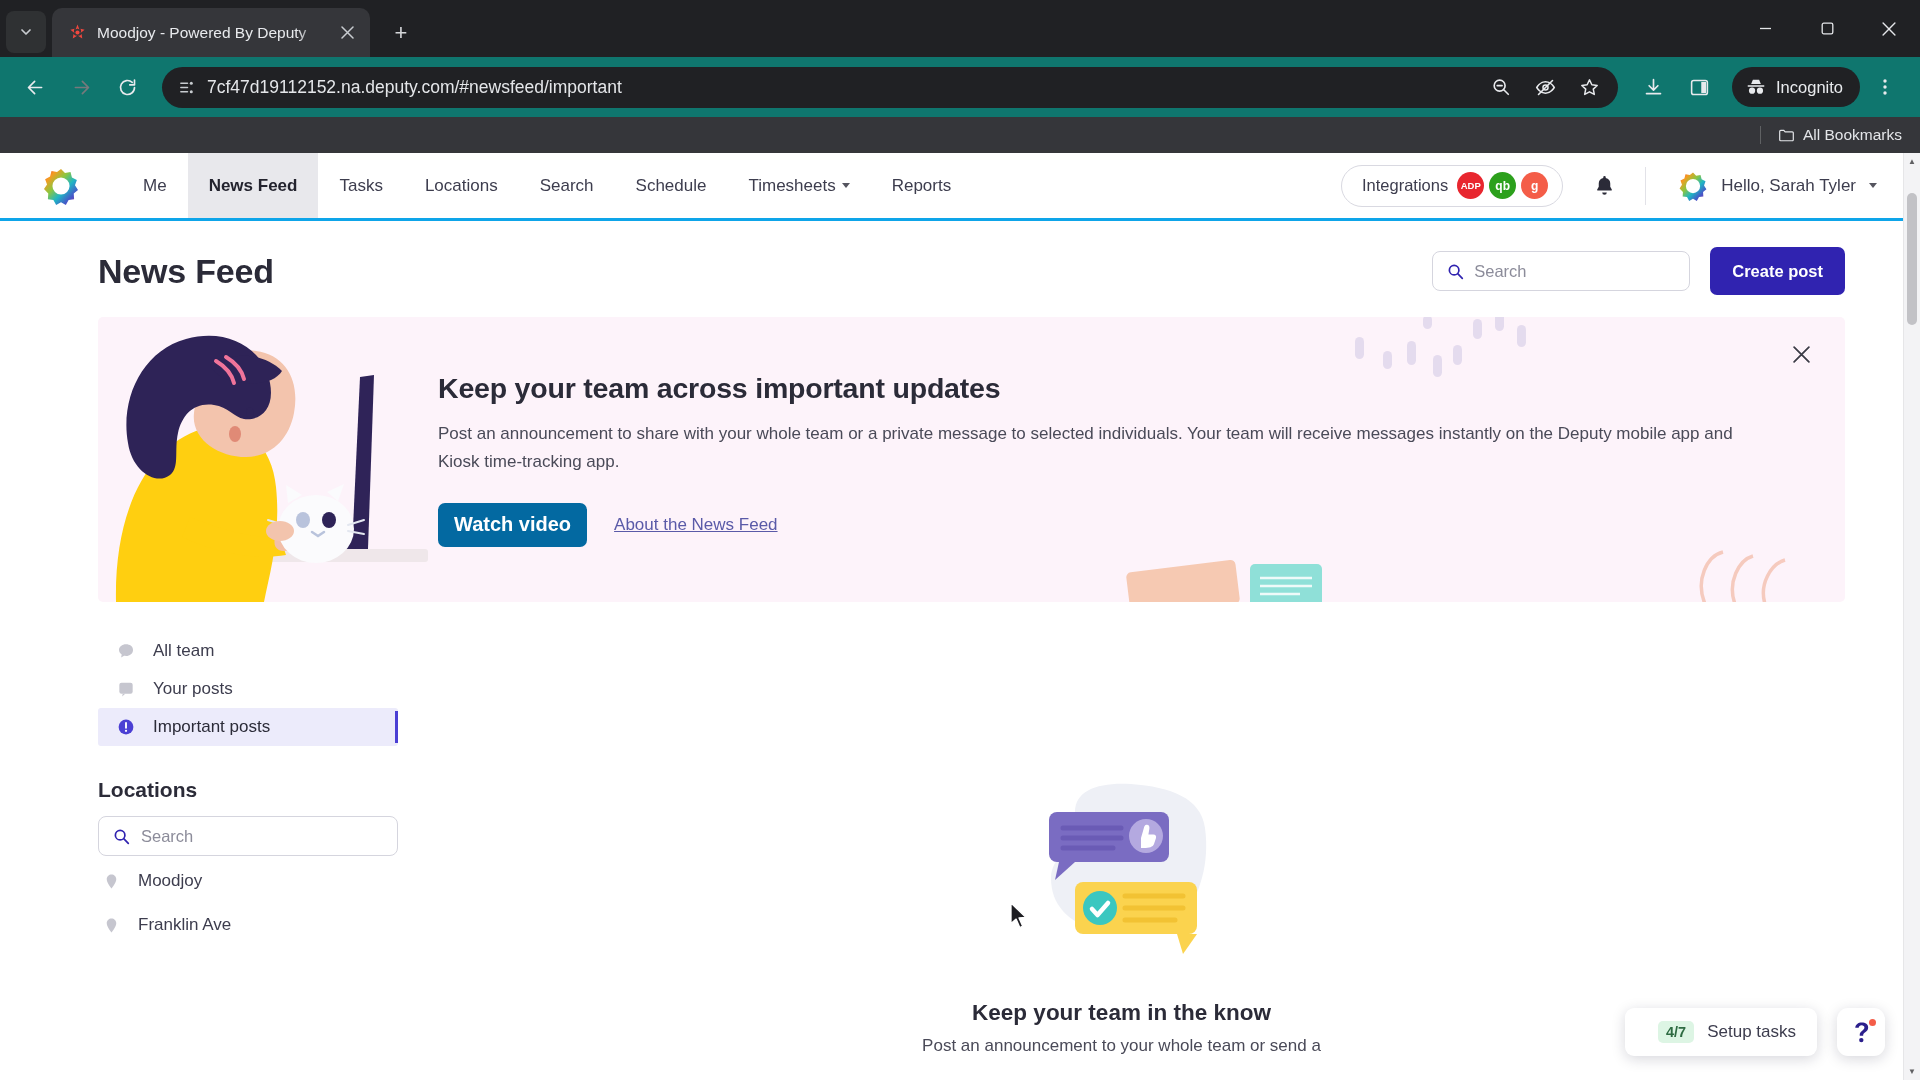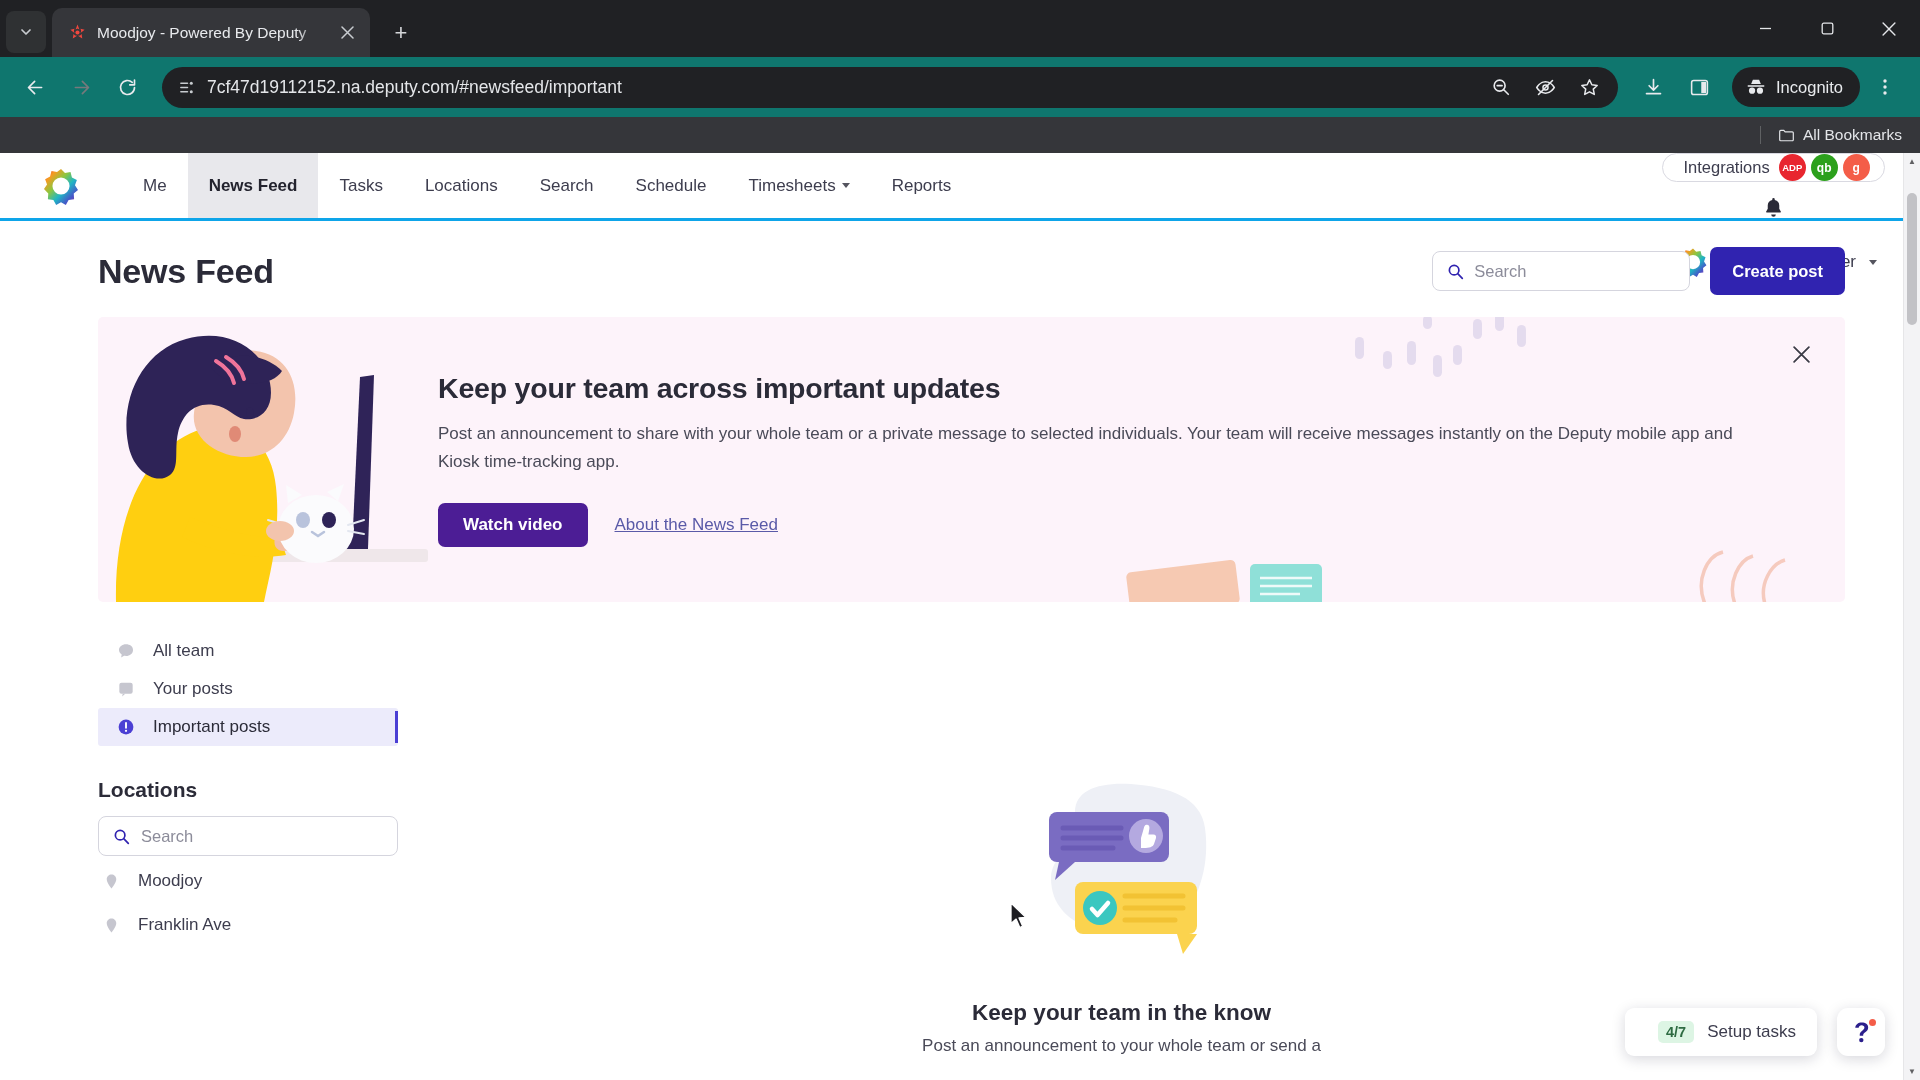--- a/index.html
+++ b/index.html
@@ -58,21 +58,21 @@
     display: flex; align-items: stretch; padding-left: 42px;
   }
   .brand { display: flex; align-items: center; padding-right: 42px; }
   .nav-items { display: flex; align-items: stretch; }
   .nav-item {
     display: flex; align-items: center; padding: 0 21px; font-size: 17px; color: #3d3d4e;
     white-space: nowrap; gap: 6px;
   }
   .nav-item.active { background: #e8e8ec; color: #23232e; font-weight: 600; }
   .caret { border-left: 4.5px solid transparent; border-right: 4.5px solid transparent; border-top: 5.5px solid #55555f; display: inline-block; }
-  .appnav-right { margin-left: auto; display: flex; align-items: center; padding-right: 16px; gap: 14px; flex-direction: column; }
+  .appnav-right { margin-left: auto; display: flex; align-items: center; padding-right: 16px; gap: 14px; }
   .integrations {
     height: 42px; border: 1px solid #d9d9e1; border-radius: 21px; display: flex; align-items: center;
     gap: 9px; padding: 0 14px 0 20px; font-size: 16.5px; color: #3d3d4e;
   }
   .intbadges { display: flex; gap: 5px; }
   .intb { width: 27px; height: 27px; border-radius: 50%; display: flex; align-items: center; justify-content: center; font-size: 12px; font-weight: 700; color: #fff; }
   .bellwrap { width: 54px; display: flex; align-items: center; justify-content: center; }
   .navdivider { width: 1px; height: 38px; background: #e2e2e8; }
   .userchip { display: flex; align-items: center; gap: 13px; padding: 0 10px 0 18px; font-size: 17px; color: #3d3d4e; }
 
@@ -96,21 +96,21 @@
   
   .banner {
     margin-top: 22px; height: 285px; background: #fdf3fa; border-radius: 5px;
     position: relative; overflow: hidden; display: flex; align-items: center;
   }
   .banner-illus { width: 340px; height: 100%; flex: none; position: relative; }
   .banner-body { flex: 1; padding-right: 90px; position: relative; z-index: 3; }
   .banner-h { font-size: 28.5px; font-weight: 700; color: #2b2b38; letter-spacing: -0.2px; }
   .banner-p { font-size: 17px; line-height: 1.62; color: #4a4a58; margin-top: 15px; max-width: 1310px; }
   .banner-actions { display: flex; align-items: center; gap: 27px; margin-top: 27px; }
-  .btn-video { height: 44px; background: #4c1d95; color: #fff; border: none; border-radius: 7px; padding: 0 25px; font-size: 17px; font-weight: 700; font-family: inherit; }
+  .btn-video { height: 44px; background: #0369a1; color: #fff; border: none; border-radius: 7px; padding: 0 16px; font-size: 20px; font-weight: 700; font-family: inherit; }
   .link-about { font-size: 17px; color: #5a5aa8; }
   .banner-close { position: absolute; top: 28px; right: 34px; font-size: 22px; color: #3b3b46; z-index: 5; line-height: 1; }
   .deco { position: absolute; pointer-events: none; }
 
   
   .feedrow { display: flex; margin-top: 30px; }
   .sidecol { width: 300px; flex: none; }
   .maincol { flex: 1; position: relative; }
 
   .filter {

